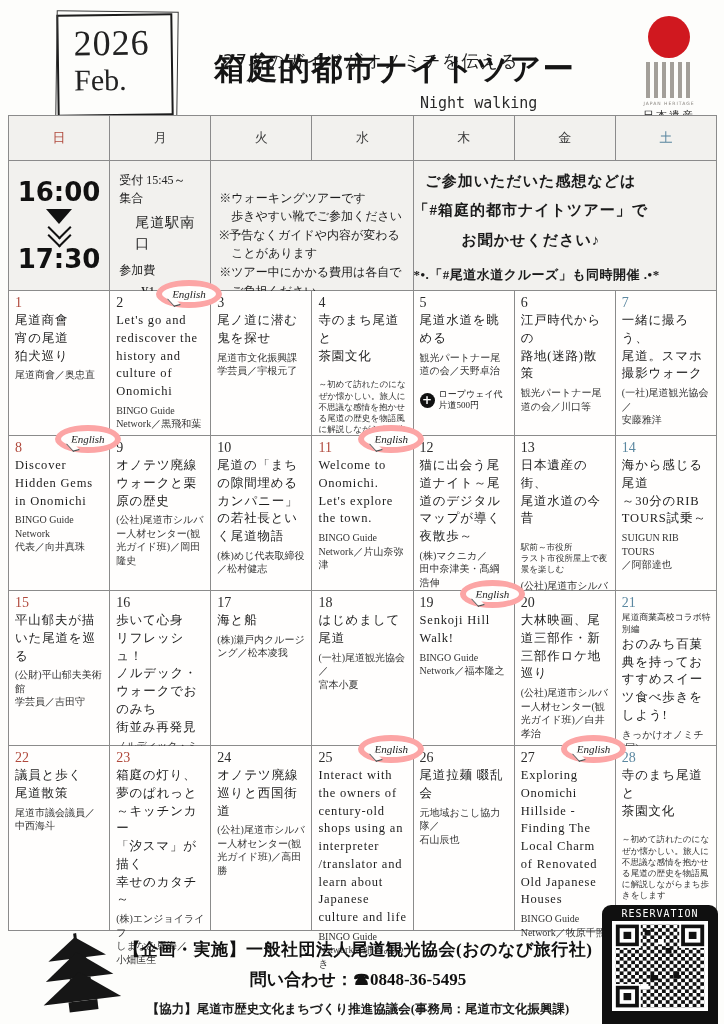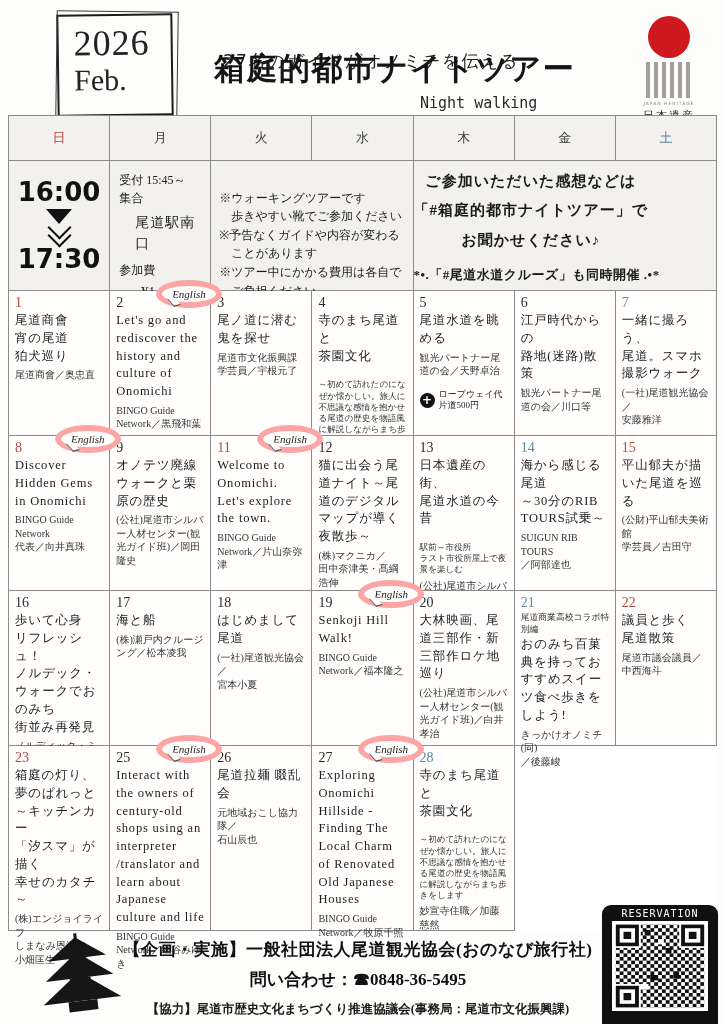--- a/index.html
+++ b/index.html
@@ -247,20 +247,29 @@
     <div class="day-cell">
 
       <div class="day-num c-black">9</div>
 
       <div class="day-title">オノテツ廃線ウォークと栗原の歴史</div>
 
       <div class="day-guide">(公社)尾道市シルバー人材センター(観光ガイド班)／岡田隆史</div>
 
     </div>
 
+    <div class="day-cell">
+
+      <div class="day-num c-black">10</div>
+
+      <div class="day-title">尾道の「まちの隙間埋めるカンパニー」の若社長といく尾道物語</div>
+
+      <div class="day-guide">(株)めじ代表取締役／松村健志</div>
+
+    </div>
 
     <div class="day-cell">
       <span class="eng-badge">English</span>
       <div class="day-num c-red">11</div>
 
       <div class="day-title">Welcome to Onomichi. Let's explore the town.</div>
 
       <div class="day-guide">BINGO Guide Network／片山奈弥津</div>
 
     </div>
@@ -399,20 +408,29 @@
 ～キッチンカー
 「汐スマ」が描く
 幸せのカタチ～</div>
 
       <div class="day-guide">(株)エンジョイライフ
 しまなみ恩海／
 小畑匡生</div>
 
     </div>
 
+    <div class="day-cell">
+
+      <div class="day-num c-black">24</div>
+
+      <div class="day-title">オノテツ廃線巡りと西国街道</div>
+
+      <div class="day-guide">(公社)尾道市シルバー人材センター(観光ガイド班)／高田勝</div>
+
+    </div>
 
     <div class="day-cell">
       <span class="eng-badge">English</span>
       <div class="day-num c-black">25</div>
 
       <div class="day-title">Interact with the owners of century-old shops using an interpreter /translator and learn about Japanese culture and life</div>
 
       <div class="day-guide">BINGO Guide Network／細谷みゆき</div>
 
     </div>

